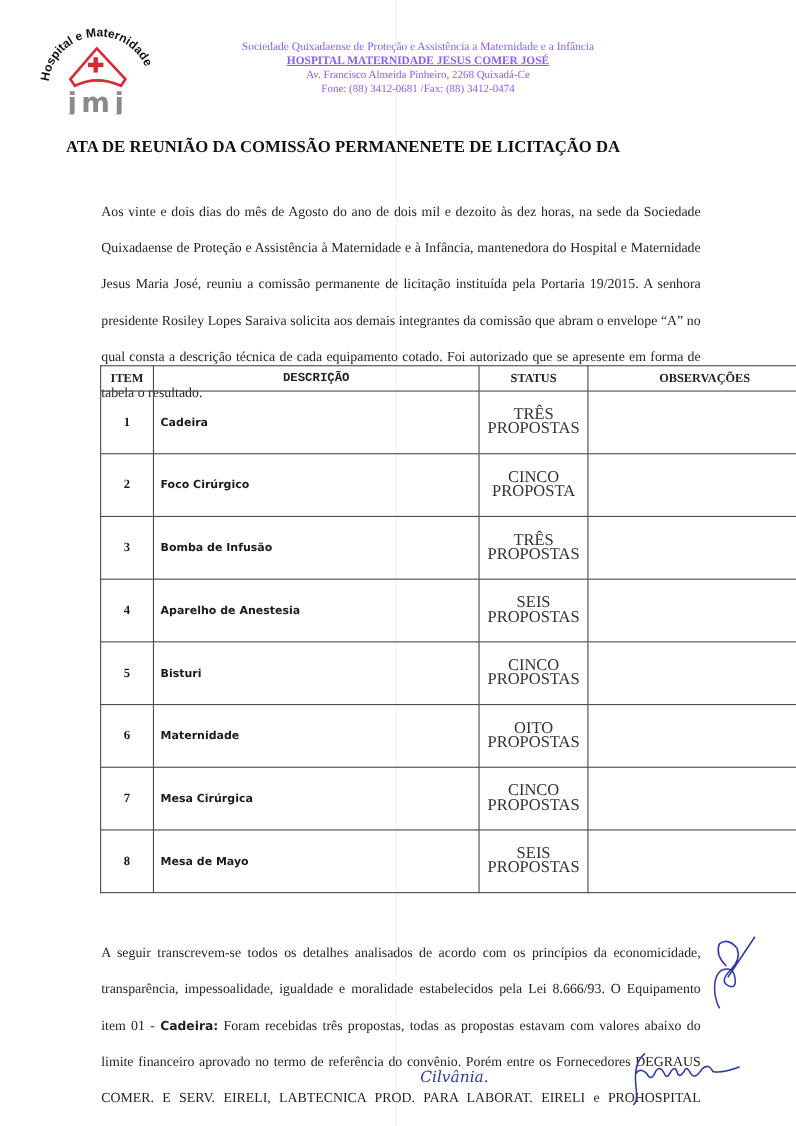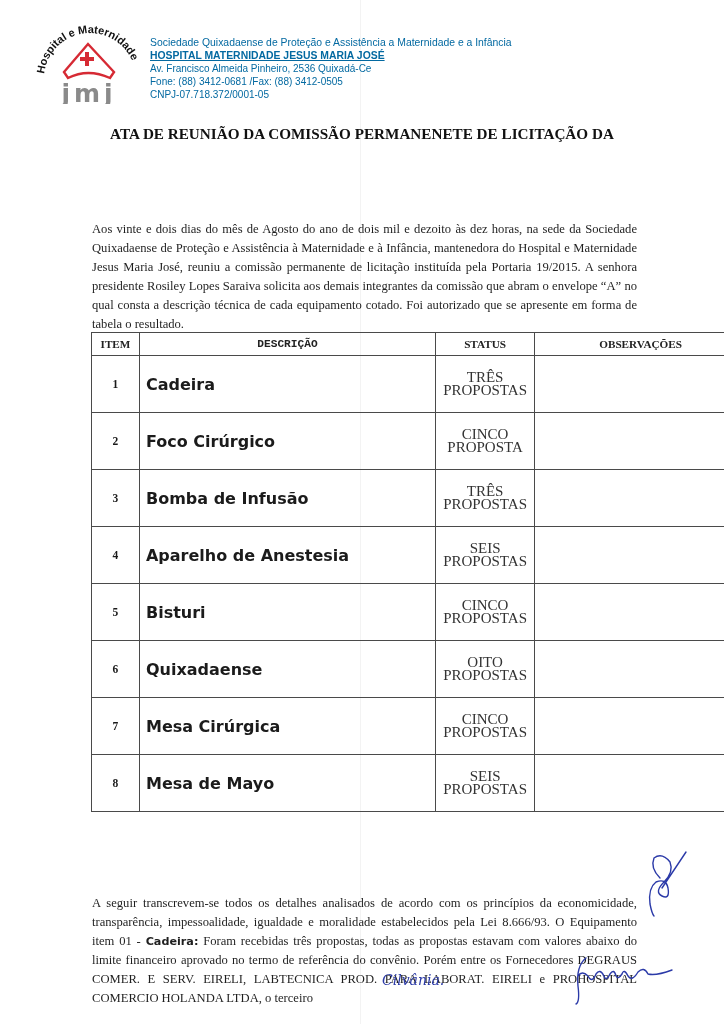--- a/index.html
+++ b/index.html
@@ -1,41 +1,41 @@
 <!DOCTYPE html>
 <html><head>
 <meta charset="utf-8">
 <style>
   html, body { margin: 0; padding: 0; background: #ffffff; }
   body { width: 724px; height: 1024px; position: relative; overflow: hidden; color: #1a1a1a; }
   .abs { position: absolute; }
 
   
   .logo { left: 30px; top: 14px; width: 118px; height: 90px; }
-  .hdr { left: 150px; top: 36px; width: 460px; text-align: left; font-family: Liberation Sans, sans-serif; color: #0369a1; }
+  .hdr { left: 150px; top: 36px; width: 460px; text-align: center; font-family: Liberation Serif, serif; color: #8b5cf6; }
   .hdr .l1 { font-size: 10.4px; line-height: 13px; }
   .hdr .l2 { font-size: 10.4px; line-height: 13px; font-weight: bold; text-decoration: underline; }
   .hdr .l3, .hdr .l4, .hdr .l5 { font-size: 10px; line-height: 13px; }
 
   
-  .title { left: 60px; top: 125px; width: 604px; text-align: center; font-family: "Liberation Serif", serif; font-weight: bold; font-size: 15.2px; line-height: 17px; color: #111; }
+  .title { left: 60px; top: 125px; width: 604px; font-family: "Liberation Serif", serif; font-weight: bold; font-size: 15.2px; line-height: 17px; color: #111; }
 
   
-  .para { font-family: "Liberation Serif", serif; font-size: 12.6px; line-height: 19px; color: #1f1f1f; text-align: justify; text-align-last: left; margin-top: 44px; }
+  .para { font-family: "Liberation Serif", serif; font-size: 12.6px; line-height: 33px; color: #1f1f1f; text-align: justify; text-align-last: left; }
   .p1 { left: 92px; top: 176px; width: 545px; }
   .p2 { left: 92px; top: 850px; width: 545px; }
   .b { font-family: "DejaVu Sans", sans-serif; font-weight: bold; font-size: 11.2px; }
 
   
   table.tbl { position: absolute; left: 91px; top: 332px; width: 656px; border-collapse: collapse; }
   .tbl th, .tbl td { border: 1.3px solid #4a4a4a; padding: 0; }
   .tbl th { height: 22px; font-family: "Liberation Serif", serif; font-weight: bold; font-size: 11.2px; color: #222; }
   .tbl td { height: 56px; vertical-align: middle; }
   .c-item { width: 40px; text-align: center; font-family: "Liberation Serif", serif; font-weight: bold; font-size: 11.5px; }
-  .c-desc { width: 246px; text-align: left; padding-left: 6px !important; font-family: "DejaVu Sans", sans-serif; font-weight: bold; font-size: 16px; color: #1b1b1b; }
+  .c-desc { width: 246px; text-align: left; padding-left: 6px !important; font-family: "DejaVu Sans", sans-serif; font-weight: bold; font-size: 10px; color: #1b1b1b; }
   .c-status { width: 76px; text-align: center; font-family: "Liberation Serif", serif; font-size: 15px; line-height: 13px; color: #333; }
   .c-obs { width: 180px; margin-left: 48px; }
   .tbl th.c-desc { text-align: center; padding-left: 0 !important; font-family: Liberation Mono, monospace; font-size: 11.2px; }
 
   
   .sig { font-family: "DejaVu Serif", serif; font-style: italic; color: #2b3aa8; }
   .sig1 { left: 382px; top: 972px; font-size: 14px; }
   .sig2 { left: 566px; top: 946px; width: 110px; height: 60px; }
   .sig3 { left: 640px; top: 848px; width: 50px; height: 70px; }
 
@@ -56,24 +56,23 @@
     </text>
     <path d="M34,58 L58,30 L84,58 L80,64 Q58,54 38,64 Z" fill="none" stroke="#d62a34" stroke-width="2.4"></path>
     <rect x="55" y="38" width="4" height="14" fill="#d62a34"></rect>
     <rect x="50" y="43" width="14" height="4" fill="#d62a34"></rect>
     <text x="59" y="88" text-anchor="middle" font-family="DejaVu Sans, sans-serif" font-weight="bold" font-size="25" fill="#8a8a8a" letter-spacing="4">jmj</text>
   </svg>
 </div>
 
 <div class="abs hdr">
   <div class="l1">Sociedade Quixadaense de Proteção e Assistência a Maternidade e a Infância</div>
-  <div class="l2">HOSPITAL MATERNIDADE JESUS MARIA JOSÉ</div>
-  <div class="l3">Av. Francisco Almeida Pinheiro, 2536  Quixadá-Ce</div>
-  <div class="l4">Fone: (88) 3412-0681 /Fax: (88) 3412-0505</div>
-  <div class="l5">CNPJ-07.718.372/0001-05</div>
+  <div class="l2">HOSPITAL MATERNIDADE JESUS COMER JOSÉ</div>
+  <div class="l3">Av. Francisco Almeida Pinheiro, 2268  Quixadá-Ce</div>
+  <div class="l4">Fone: (88) 3412-0681 /Fax: (88) 3412-0474</div>
 </div>
 
 <div class="abs title">
   <div>ATA DE REUNIÃO DA COMISSÃO PERMANENETE DE LICITAÇÃO DA</div>
 </div>
 
 <div class="abs para p1">Aos vinte e dois dias do mês de Agosto do ano de dois mil e dezoito às dez horas, na sede da Sociedade Quixadaense de Proteção e Assistência à Maternidade e à Infância, mantenedora do Hospital e Maternidade Jesus Maria José, reuniu a comissão permanente de licitação instituída pela Portaria 19/2015. A senhora presidente Rosiley Lopes Saraiva solicita aos demais integrantes da comissão que abram o envelope “A” no qual consta a descrição técnica de cada equipamento cotado. Foi autorizado que se apresente em forma de tabela o resultado.</div>
 
 <table class="tbl">
   <thead>
@@ -125,21 +124,21 @@
       <td class="c-item">5</td>
       <td class="c-desc">Bisturi</td>
       <td class="c-status">
           <div>CINCO</div>
           <div>PROPOSTAS</div>
         </td>
       <td class="c-obs"></td>
     </tr>
     <tr>
       <td class="c-item">6</td>
-      <td class="c-desc">Quixadaense</td>
+      <td class="c-desc">Maternidade</td>
       <td class="c-status">
           <div>OITO</div>
           <div>PROPOSTAS</div>
         </td>
       <td class="c-obs"></td>
     </tr>
     <tr>
       <td class="c-item">7</td>
       <td class="c-desc">Mesa Cirúrgica</td>
       <td class="c-status">

